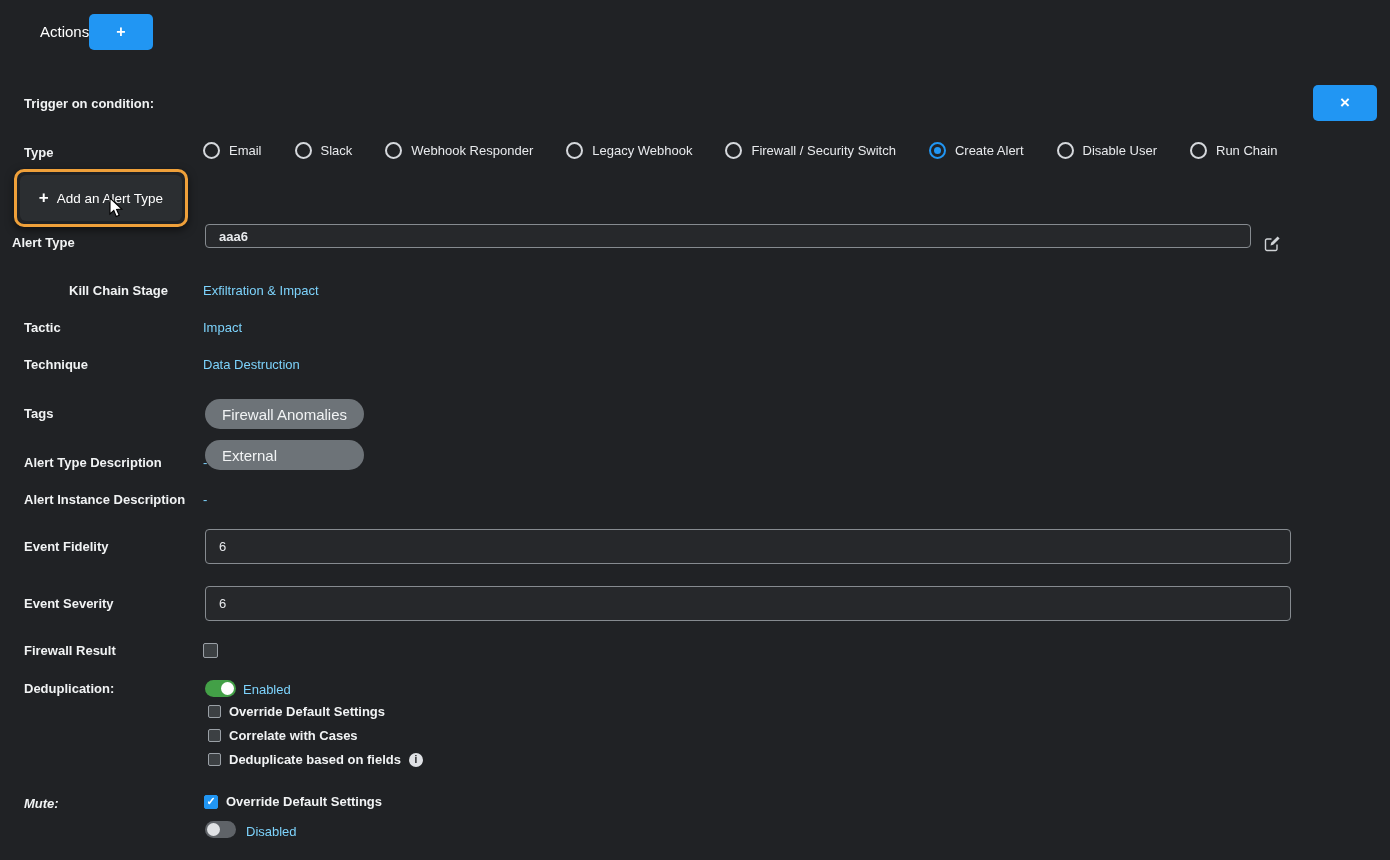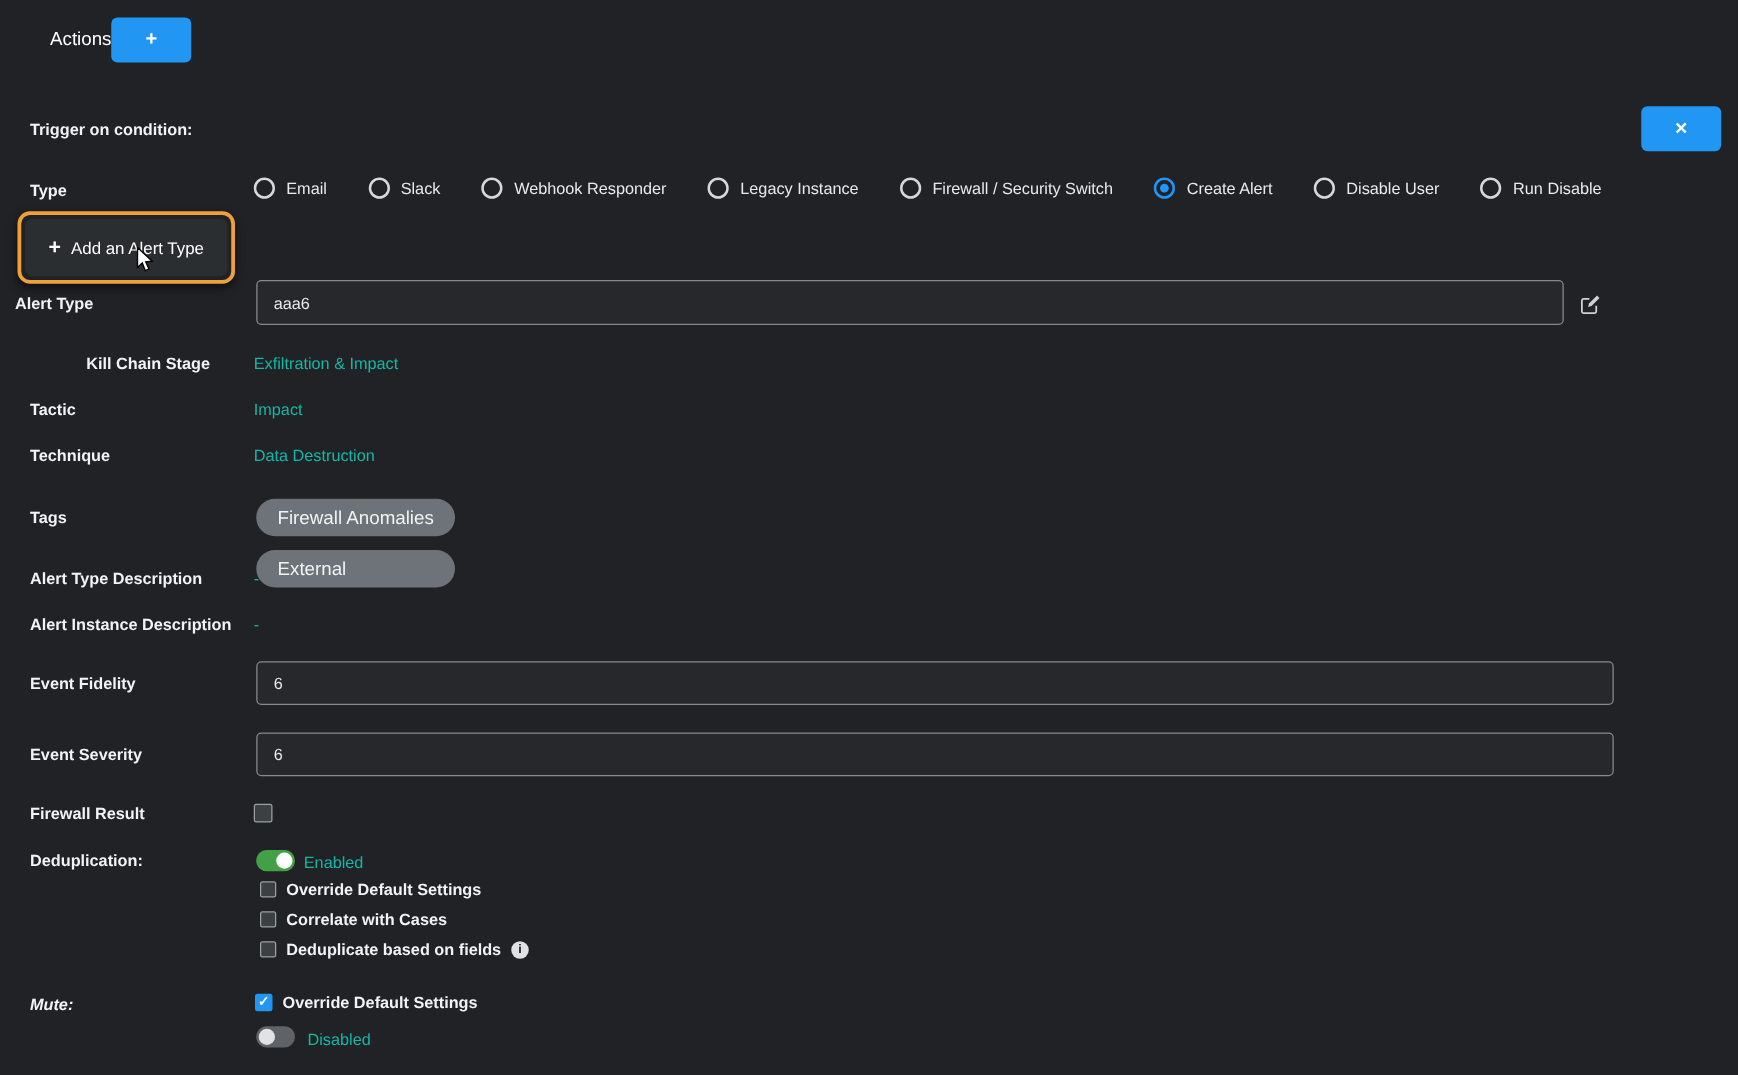--- a/index.html
+++ b/index.html
@@ -5,21 +5,21 @@
   * { box-sizing: border-box; }
   html, body { margin: 0; padding: 0; }
   body {
     background: #202225;
     font-family: "Liberation Sans", sans-serif;
     color: #e8eaed;
   }
   .screen { position: relative; width: 1390px; height: 860px; background: var(--background, #202225); overflow: hidden; }
 
   .lbl { position: absolute; font-size: 13px; font-weight: bold; color: #f1f3f4; white-space: nowrap; }
-  .val { position: absolute; font-size: 13px; color: #14b8a6; white-space: nowrap; }
+  .val { position: absolute; font-size: 13px; color: #7dd3fc; white-space: nowrap; }
 
   .btn-blue {
     position: absolute; width: 64px; height: 36px;
     background: var(--accent-blue, #2196f3);
     border: none; border-radius: 5px; color: #fff;
     font-weight: bold; font-size: 16px;
     display: flex; align-items: center; justify-content: center;
     cursor: pointer; font-family: inherit;
   }
 
@@ -61,21 +61,21 @@
   }
   .add-alert-button .plus { font-size: 17px; font-weight: bold; }
 
   .cursor { position: absolute; left: 107px; top: 197px; }
 
   .text-input {
     position: absolute; background: #26282b; border: 1px solid #868b90; border-radius: 4px;
     color: #e8eaed; font-size: 13px; padding: 0 13px; font-family: inherit; outline: none;
   }
   .alert-type-label { left: 12px; top: 235px; }
-  .alert-type-input { left: 205px; top: 224px; width: 1046px; height: 36px; }
+  .alert-type-input { left: 205px; top: 224px; width: 1046px; height: 24px; font-weight: bold; }
   .edit-icon { position: absolute; left: 1264px; top: 235px; cursor: pointer; }
 
   .kill-chain-label { left: 24px; top: 283px; margin-left: 45px; }
   .kill-chain-value { left: 203px; top: 283px; }
   .tactic-label { left: 24px; top: 320px; }
   .tactic-value { left: 203px; top: 320px; }
   .technique-label { left: 24px; top: 357px; }
   .technique-value { left: 203px; top: 357px; }
 
   .tags-label { left: 24px; top: 406px; }
@@ -155,37 +155,37 @@
     <span class="radio-item">
       <span class="radio"></span>
       <span class="radio-label">Slack</span>
     </span>
     <span class="radio-item">
       <span class="radio"></span>
       <span class="radio-label">Webhook Responder</span>
     </span>
     <span class="radio-item">
       <span class="radio"></span>
-      <span class="radio-label">Legacy Instance</span>
+      <span class="radio-label">Legacy Webhook</span>
     </span>
     <span class="radio-item">
       <span class="radio"></span>
       <span class="radio-label">Firewall / Security Switch</span>
     </span>
     <span class="radio-item selected">
       <span class="radio"></span>
       <span class="radio-label">Create Alert</span>
     </span>
     <span class="radio-item">
       <span class="radio"></span>
       <span class="radio-label">Disable User</span>
     </span>
     <span class="radio-item">
       <span class="radio"></span>
-      <span class="radio-label">Run Disable</span>
+      <span class="radio-label">Run Chain</span>
     </span>
   </div>
 
   <div class="add-alert-outline">
     <button class="add-alert-button">
       <span class="plus">+</span>
       <span>Add an Alert Type</span>
     </button>
   </div>
   <svg class="cursor" width="18" height="22" viewBox="0 0 18 22">

